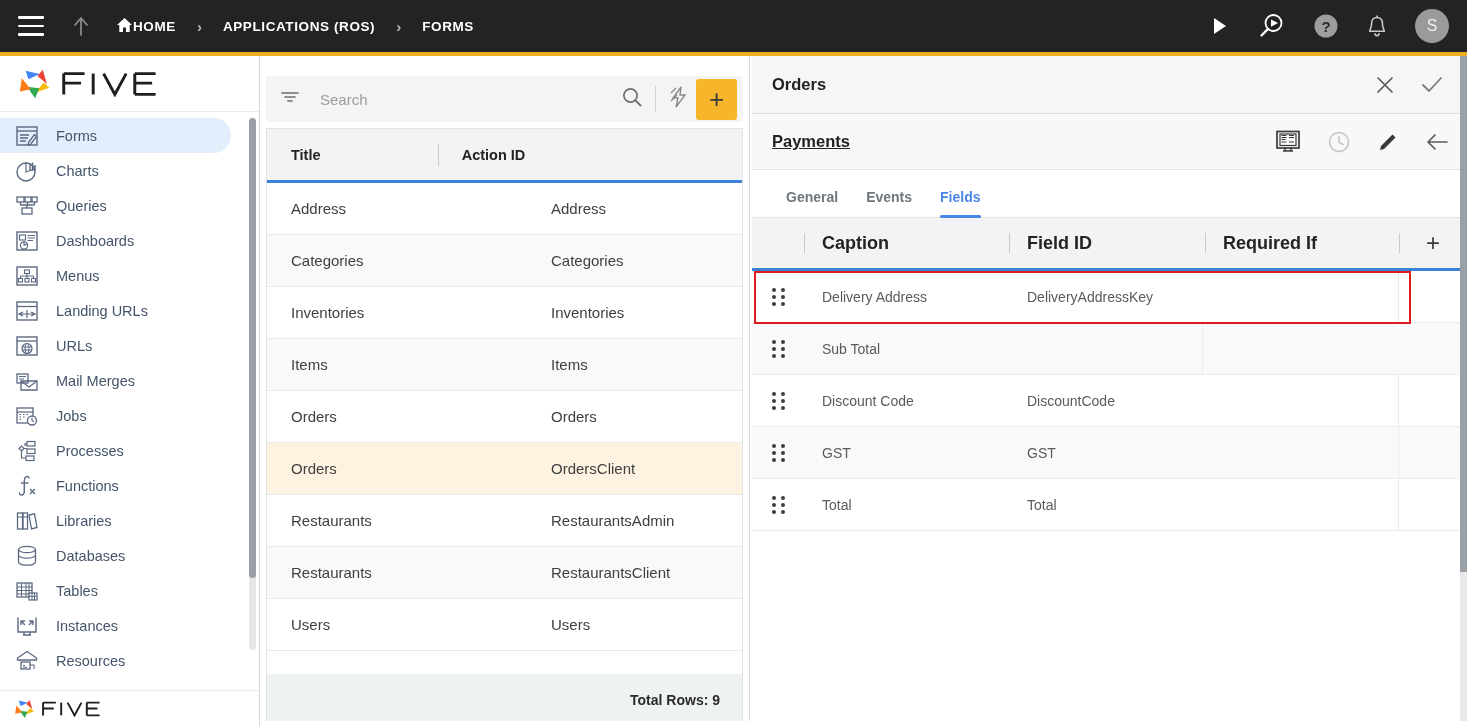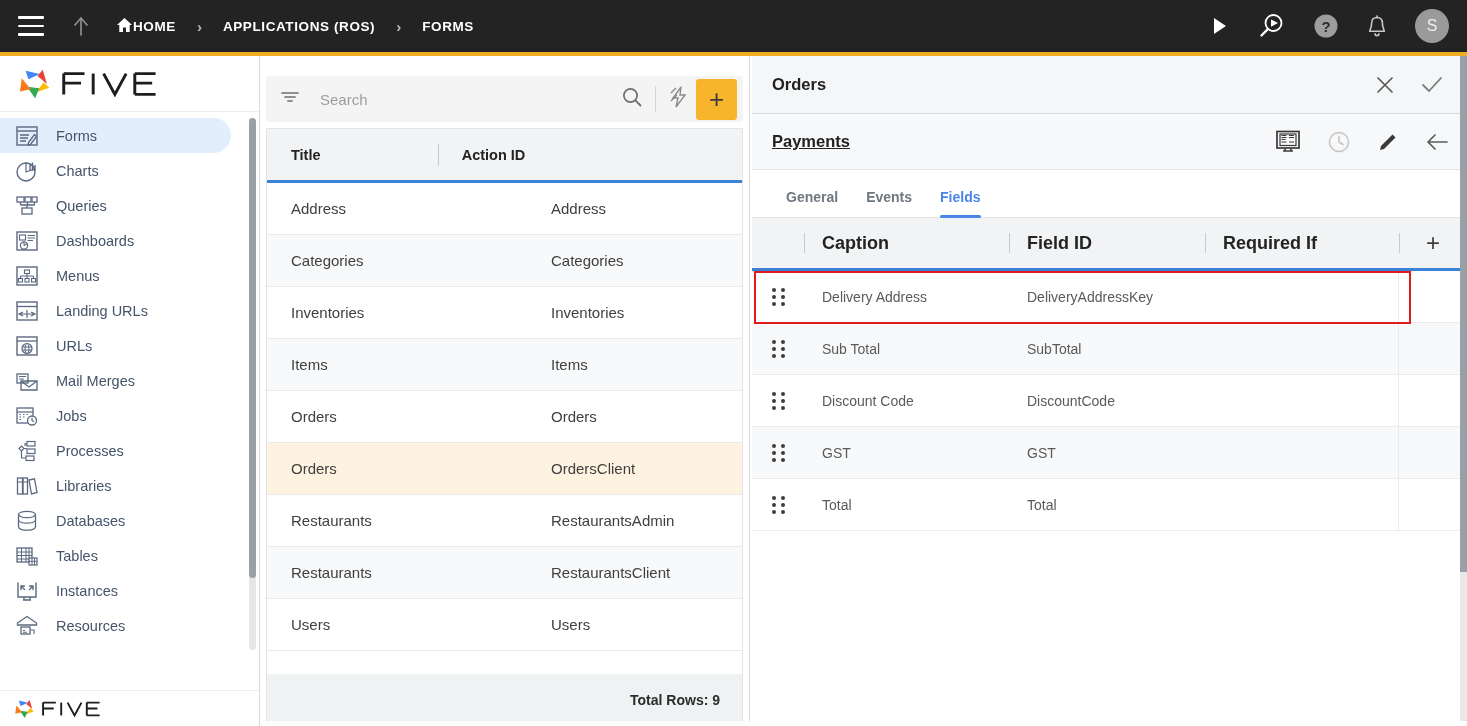--- a/index.html
+++ b/index.html
@@ -452,20 +452,30 @@
             <rect x="12" y="2.5" width="8" height="4.5" fill="none" stroke="#5a6880" stroke-width="1.2"></rect>
             <path d="M4 9.5 L6.5 7 L9 9.5 L6.5 12 Z" fill="none" stroke="#5a6880" stroke-width="1.2"></path>
             <rect x="12" y="10" width="8" height="4.5" fill="none" stroke="#5a6880" stroke-width="1.2"></rect>
             <rect x="11" y="17" width="8" height="4.5" fill="none" stroke="#5a6880" stroke-width="1.2"></rect>
             <path d="M9 9.5 L12 9.5 M6.5 12 L6.5 19 L11 19 M12 4.8 L10 4.8 L10 7" stroke="#5a6880" stroke-width="1.2" fill="none"></path>
           </svg>
       </span>
       <span class="nav-label">Processes</span>
     </div>
 
+    <div class="nav-item">
+      <span class="nav-ico">
+        <svg width="24" height="24" viewBox="0 0 24 24">
+            <path d="M14 4 C14 2.5 12.5 2 11 2.8 C9.5 3.6 9.3 5.5 9.3 8 L9.3 17 C9.3 19.5 8.5 21 6.5 21 C5 21 4.3 20 4.5 19" fill="none" stroke="#5a6880" stroke-width="1.4" stroke-linecap="round"></path>
+            <path d="M6 9 L13.5 9" stroke="#5a6880" stroke-width="1.4"></path>
+            <path d="M15 15 L20 20 M20 15 L15 20" stroke="#5a6880" stroke-width="1.3"></path>
+          </svg>
+      </span>
+      <span class="nav-label">Functions</span>
+    </div>
 
     <div class="nav-item">
       <span class="nav-ico">
         <svg width="24" height="24" viewBox="0 0 24 24">
             <rect x="2.5" y="4" width="5" height="16" fill="none" stroke="#5a6880" stroke-width="1.3"></rect>
             <rect x="8" y="4" width="4.5" height="16" fill="none" stroke="#5a6880" stroke-width="1.3"></rect>
             <path d="M14 6 L19.5 4.8 L22 18.5 L16.5 20 Z" fill="none" stroke="#5a6880" stroke-width="1.3"></path>
             <path d="M2.5 8 L7.5 8 M8 8 L12.5 8" stroke="#5a6880" stroke-width="1.1"></path>
           </svg>
       </span>
@@ -699,21 +709,20 @@
             <span class="dots">
               <i></i>
               <i></i>
               <i></i>
               <i></i>
               <i></i>
               <i></i>
             </span>
           </div>
         <div class="ftd cap">Sub Total</div>
-        <div class="ftd fid">SubTotal</div>
         <div class="ftd req"></div>
         <div class="ftd last"></div>
       </div>
 
       <div class="ftrow">
         <div class="ftd grip">
             <span class="dots">
               <i></i>
               <i></i>
               <i></i>

